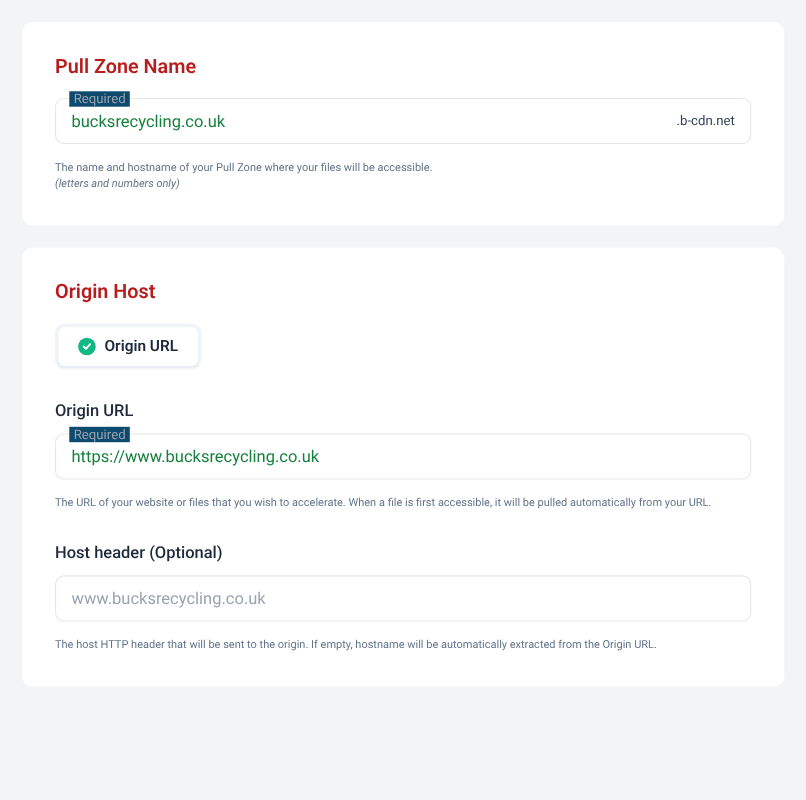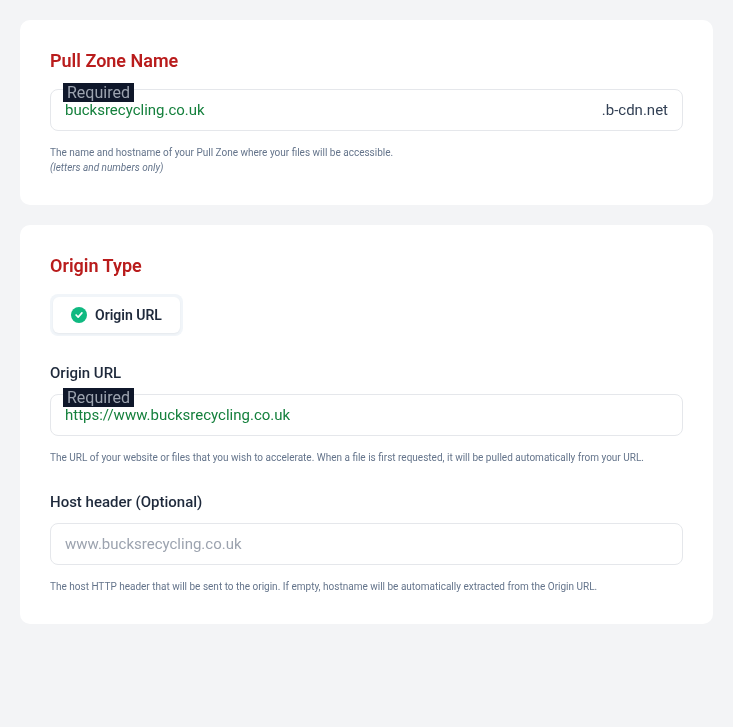--- a/index.html
+++ b/index.html
@@ -35,23 +35,23 @@
     .input-wrapper {
       position: relative;
       border: 1px solid #e5e7eb;
       border-radius: 8px;
       background: #ffffff;
     }
     .floating-label {
       position: absolute;
       top: -7px;
       left: 12px;
-      background: #0f172a;
+      background: #0c4a6e;
       padding: 0 4px;
-      font-size: 16px;
+      font-size: 12px;
       color: #9ca3af;
       font-weight: 400;
     }
     .input-row {
       display: flex;
       align-items: center;
       padding: 11px 14px;
     }
     .text-input {
       flex: 1;
@@ -59,21 +59,21 @@
       outline: none;
       font-size: 15px;
       color: #15803d;
       background: transparent;
       font-family: inherit;
     }
     .text-input::placeholder {
       color: #9ca3af;
     }
     .suffix {
-      font-size: 15px;
+      font-size: 12px;
       color: #334155;
       white-space: nowrap;
       text-align: right;
     }
     .helper-text {
       font-size: 10px;
       color: #64748b;
       margin-top: 14px;
       line-height: 1.5;
     }
@@ -140,21 +140,21 @@
       <span class="suffix">.b-cdn.net</span>
     </div>
   </div>
   <p class="helper-text">
     <span>The name and hostname of your Pull Zone where your files will be accessible.</span><br>
     <i>(letters and numbers only)</i>
   </p>
 </div>
 
 <div class="card">
-  <h2 class="section-title">Origin Type</h2>
+  <h2 class="section-title">Origin Host</h2>
 
   <div class="toggle-group">
     <button class="toggle-option active">
       <span class="check-icon">
         <svg viewBox="0 0 12 12" fill="none">
           <path d="M2.5 6L5 8.5L9.5 3.5" stroke="white" stroke-width="2" stroke-linecap="round" stroke-linejoin="round"></path>
         </svg>
       </span>
       <span>Origin URL</span>
     </button>
@@ -162,21 +162,21 @@
 
   
   <div class="field-block">
     <div class="field-label">Origin URL</div>
     <div class="input-wrapper">
       <span class="floating-label">Required</span>
       <div class="input-row">
         <input type="text" class="text-input" value="https://www.bucksrecycling.co.uk" style="">
       </div>
     </div>
-    <p class="helper-text">The URL of your website or files that you wish to accelerate. When a file is first requested, it will be pulled automatically from your URL.</p>
+    <p class="helper-text">The URL of your website or files that you wish to accelerate. When a file is first accessible, it will be pulled automatically from your URL.</p>
   </div>
 
   
   <div class="field-block">
     <div class="field-label">Host header (Optional)</div>
     <div class="input-wrapper">
       <div class="input-row">
         <input type="text" class="text-input" placeholder="www.bucksrecycling.co.uk" style="">
       </div>
     </div>

